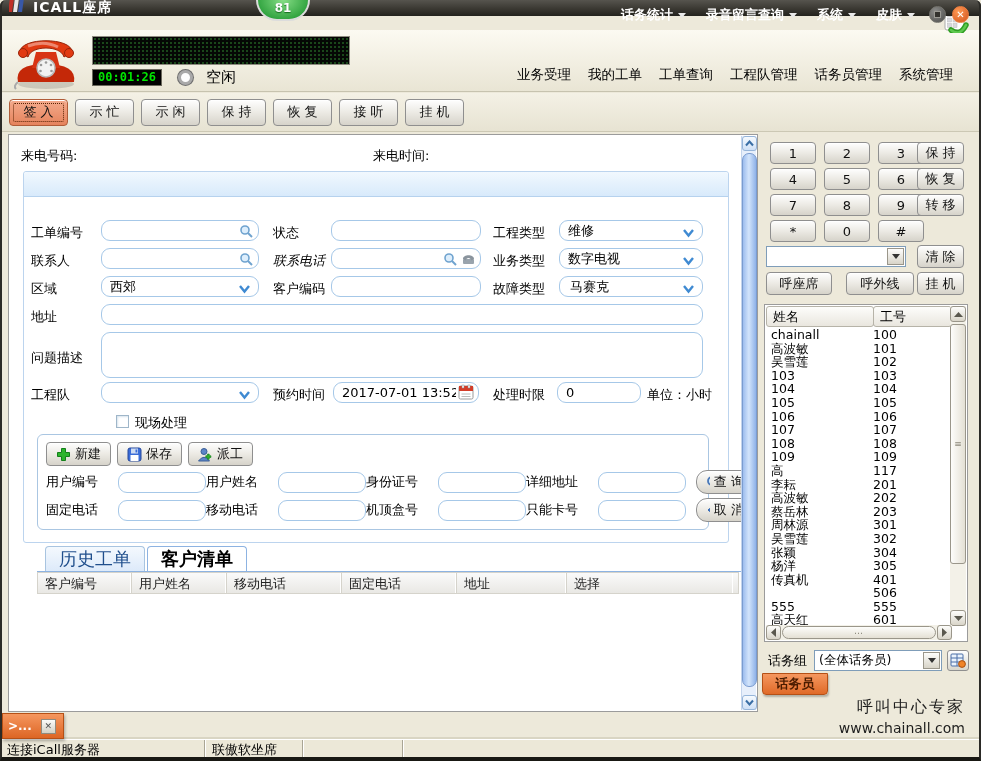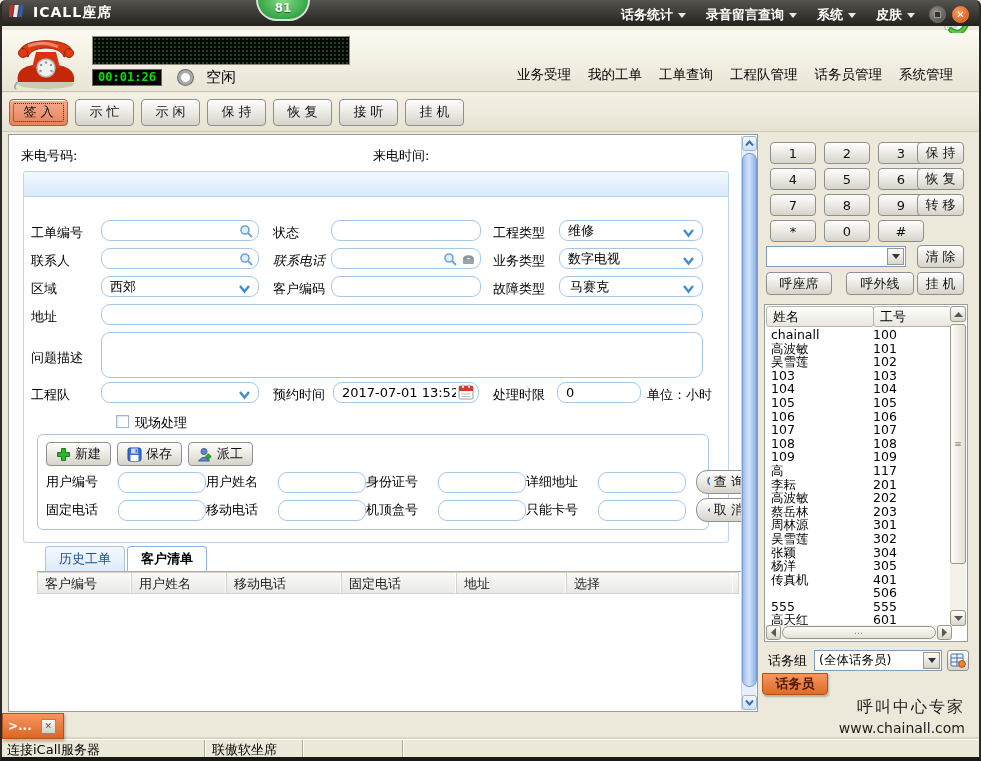--- a/index.html
+++ b/index.html
@@ -1,21 +1,21 @@
 <!DOCTYPE html>
 <html><head>
 <meta charset="utf-8">
 <style>
 *{margin:0;padding:0;box-sizing:border-box;font-family:"DejaVu Sans","Liberation Sans",sans-serif;}
 html,body{background:#888;}
 #root{position:relative;width:981px;height:761px;background:#ede9da;overflow:hidden;}
 #frame{position:absolute;inset:0;border:2px solid #2b2a26;border-top:none;border-bottom:4px solid #191813;border-radius:6px 6px 0 0;pointer-events:none;z-index:60;}
 
 
-#titlebar{position:absolute;left:0;top:0;width:100%;height:26px;background:linear-gradient(#56544e,#3a3832 55%,#23221d);border-radius:6px 6px 0 0;display:flex;align-items:center;z-index:5;}
+#titlebar{position:absolute;left:0;top:0;width:100%;height:16px;background:linear-gradient(#56544e,#3a3832 55%,#23221d);border-radius:6px 6px 0 0;display:flex;align-items:center;z-index:5;}
 #app-icon{margin-left:9px;}
 #app-title{color:#fff;font-weight:bold;font-size:14px;margin-left:8px;letter-spacing:1px;}
 #menubar{position:absolute;right:66px;top:0;height:30px;display:flex;align-items:center;gap:20px;}
 .menu-item{color:#fff;font-weight:bold;font-size:13px;display:flex;align-items:center;gap:5px;cursor:default;white-space:nowrap;}
 .menu-caret{width:0;height:0;border-left:4px solid transparent;border-right:4px solid transparent;border-top:5px solid #e9e9e9;}
 #win-btns{position:absolute;right:12px;top:6px;display:flex;gap:6px;}
 .win-btn{width:17px;height:17px;border-radius:50%;display:flex;align-items:center;justify-content:center;font-size:10px;line-height:1;}
 #btn-min{background:radial-gradient(circle at 35% 30%,#8d8d8b,#4c4c4a);border:1px solid #76756f;}
 #btn-min .sq{width:7px;height:7px;background:#33322e;border:1px solid #9b9a94;}
 #btn-close{background:radial-gradient(circle at 35% 30%,#ff9a55,#d2531d);border:1px solid #ef8040;color:#fff;font-weight:bold;}
@@ -58,21 +58,21 @@
 .uf-row{position:absolute;left:8px;right:6px;height:22px;display:flex;align-items:center;}
 .uf-row1{top:36px;}.uf-row2{top:64px;}
 .uf-pairs{flex:1;display:flex;justify-content:space-between;align-items:center;margin-right:10px;}
 .uf-pair{display:flex;align-items:center;gap:20px;}
 .f-label{font-size:13px;white-space:nowrap;}
 .uf-pair input{width:88px;height:21px;border:1px solid #a6c8e8;border-radius:9px;font-size:13px;padding:0 6px;outline:none;}
 .uf-btn{width:58px;border-radius:11px;}
 
 
 #tabs{position:absolute;left:28px;top:412px;right:14px;height:25px;border-bottom:1px solid #8db3e2;display:flex;align-items:flex-end;padding-left:8px;gap:2px;}
-.tab{height:23px;padding:12px 13px;display:flex;align-items:center;font-size:13px;border:1px solid #a8c4e0;border-bottom:none;border-radius:4px 4px 0 0;background:linear-gradient(#f4f9fe,#ddeafa);color:#1f4e8c;cursor:default;}
+.tab{height:23px;padding:12px 13px;display:flex;align-items:center;font-size:18px;border:1px solid #a8c4e0;border-bottom:none;border-radius:4px 4px 0 0;background:linear-gradient(#f4f9fe,#ddeafa);color:#1f4e8c;cursor:default;}
 .tab.active{background:#fff;font-weight:bold;color:#000;height:25px;border-color:#8db3e2;position:relative;z-index:2;}
 #grid-header{position:absolute;left:28px;top:437px;width:702px;height:22px;display:flex;background:linear-gradient(#fafafa,#e9e8e4);border:1px solid #d5d3cb;border-left:none;}
 .th{font-size:13px;color:#222;padding:2px 0 0 7px;border-left:1px solid #d5d3cb;box-shadow:inset -1px 0 0 #fff;overflow:hidden;white-space:nowrap;}
 #grid-body{position:absolute;left:28px;top:459px;width:702px;bottom:2px;background:#fff;}
 
 
 #vscroll{position:absolute;top:1px;right:1px;bottom:1px;width:15px;background:#e7effb;border-left:1px solid #c3d4ec;}
 .vs-arrow-b{position:absolute;left:0;width:15px;height:15px;background:linear-gradient(#f6fafe,#cfe0f6);border:1px solid #96b5d9;border-radius:3px;display:flex;align-items:center;justify-content:center;}
 .vs-arrow-b svg{display:block;}
 #vthumb{position:absolute;left:0px;top:17px;width:15px;height:534px;background:linear-gradient(90deg,#9dbdee,#d2e4fb 45%,#8fb2e8);border:1px solid #7a9cd0;border-radius:7px;}

